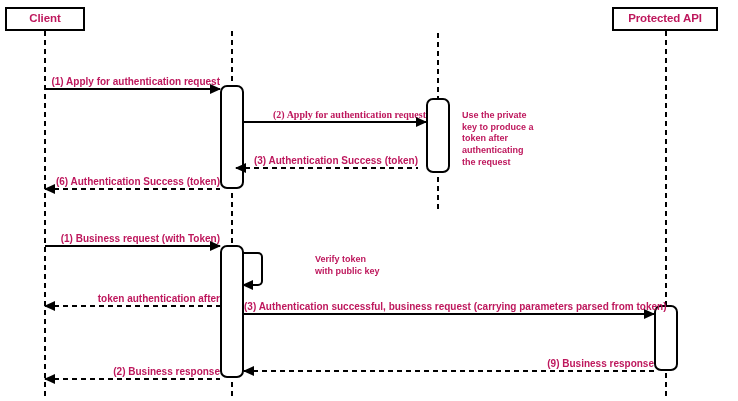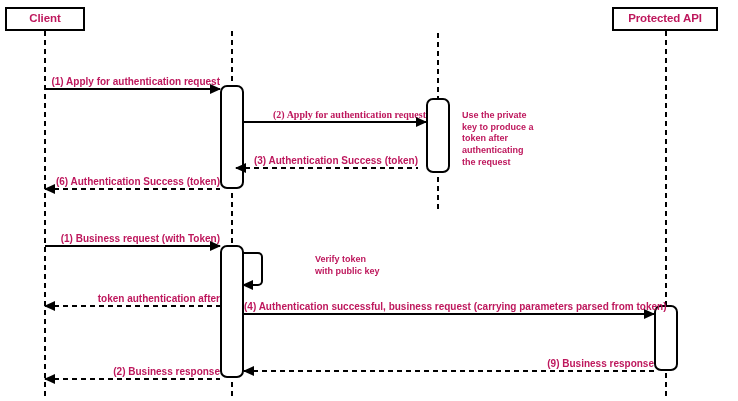--- a/index.html
+++ b/index.html
@@ -107,21 +107,21 @@
   <div class="note" style="left:268px;top:254px;margin-left:47px;">Verify token
 with public key</div>
 
   <div class="message" style="left:45px;top:305px;width:175px;">
     <div class="msg-label">token authentication after</div>
     <div class="msg-line dashed"></div>
     <div class="arrowhead left"></div>
   </div>
 
   <div class="message" style="left:244px;top:313px;width:410px;">
-    <div class="msg-label">(4) Authentication successful, business request (carrying parameters parsed from token)</div>
+    <div class="msg-label">(3) Authentication successful, business request (carrying parameters parsed from token)</div>
     <div class="msg-line solid"></div>
     <div class="arrowhead right"></div>
   </div>
 
   <div class="message" style="left:244px;top:370px;width:410px;">
     <div class="msg-label">(9) Business response</div>
     <div class="msg-line dashed"></div>
     <div class="arrowhead left"></div>
   </div>
 

